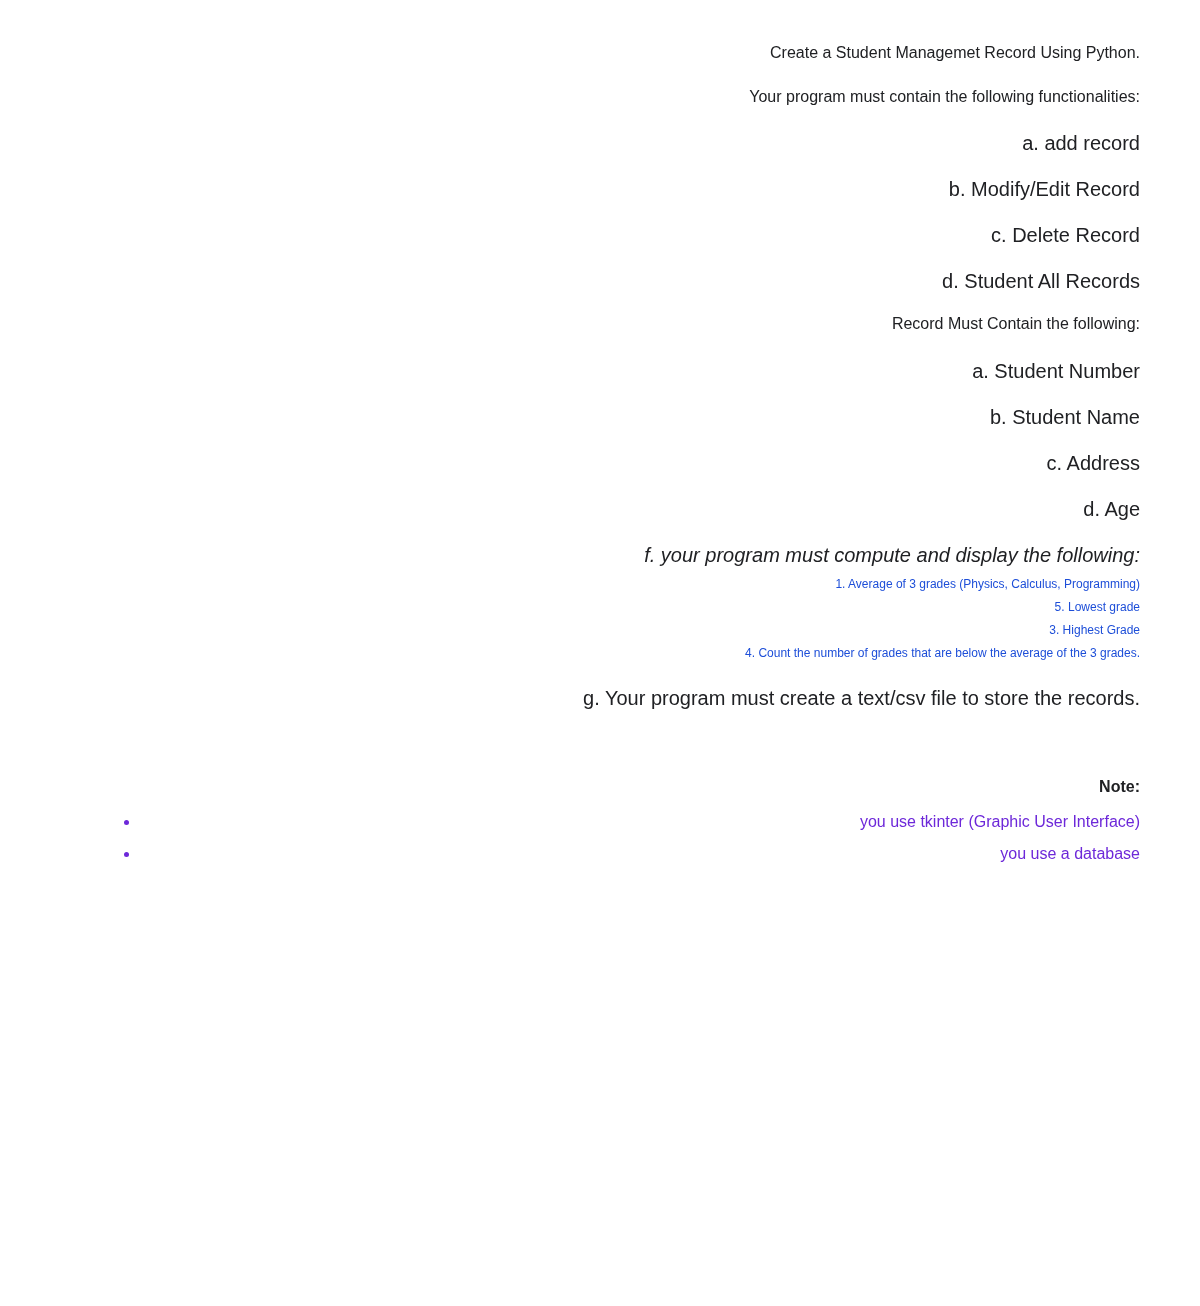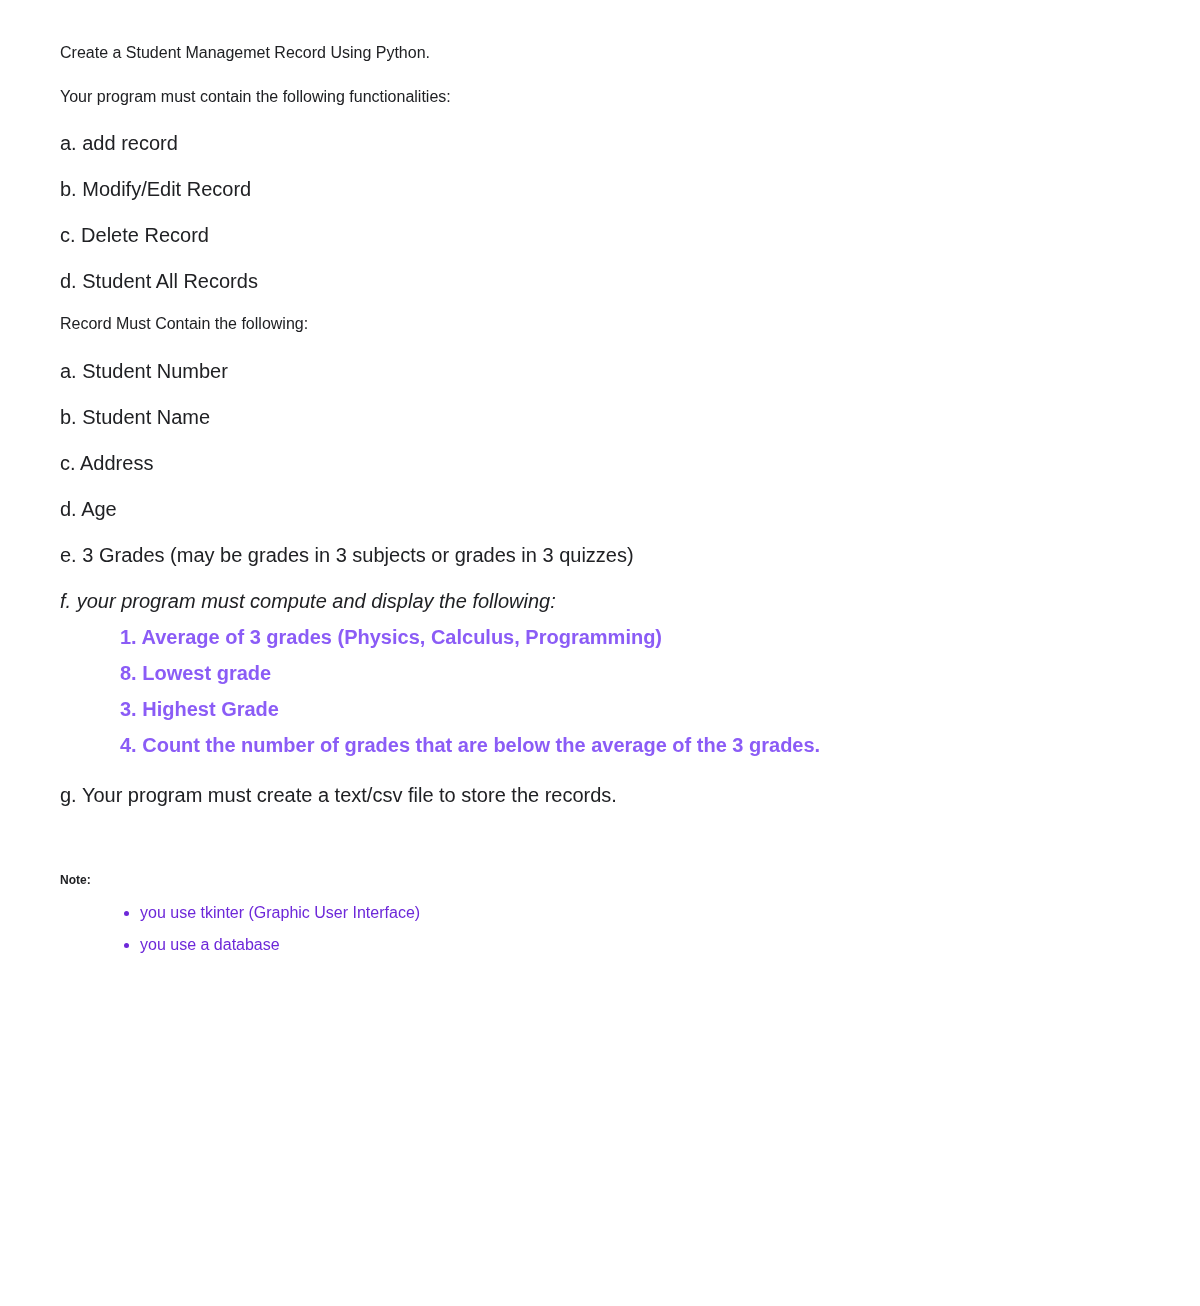--- a/index.html
+++ b/index.html
@@ -1,18 +1,19 @@
 <!DOCTYPE html>
 <html><head>
   <meta charset="utf-8">
   <style>
     * {
       margin: 0;
       padding: 0;
       box-sizing: border-box;
+      text-align: right;
     }
 
     body {
       background: #ffffff;
       font-family: Arial, sans-serif;
       font-size: 16px;
       color: #202124;
       line-height: 1.6;
       padding: 40px 60px;
       max-width: 1200px;
@@ -25,23 +26,23 @@
       color: #202124;
       margin-bottom: 14px;
     }
 
     .sub-list {
       padding-left: 60px;
       margin-top: 4px;
     }
 
     .sub-list-item {
-      font-size: 20px;
-      font-weight: 700;
-      color: #8b5cf6;
+      font-size: 12px;
+      font-weight: 400;
+      color: #1d4ed8;
       margin-bottom: 4px;
     }
 
     .bullet-list {
       padding-left: 80px;
       margin-top: 10px;
     }
 
     .bullet-list-item {
       font-size: 16px;
@@ -49,21 +50,21 @@
       color: #6d28d9;
       margin-bottom: 6px;
       list-style-type: disc;
     }
 
     .note-section {
       margin-top: 60px;
     }
 
     .note-label {
-      font-size: 12px;
+      font-size: 16px;
       font-weight: 700;
       color: #202124;
       margin-bottom: 10px;
     }
 
     p {
       margin-bottom: 18px;
       font-size: 16px;
     }
   </style>
@@ -81,27 +82,26 @@
   <p class="list-item">d. Student All Records</p>
 </div>
 
 <p>Record Must Contain the following:</p>
 
 <div>
   <p class="list-item">a. Student Number</p>
   <p class="list-item">b. Student Name</p>
   <p class="list-item">c. Address</p>
   <p class="list-item">d. Age</p>
-  <p class="list-item">e. 3 Grades (may be grades in 3 subjects or grades in 3 quizzes)</p>
   <p class="list-item" style="margin-bottom:4px;font-style:italic;">f. your program must compute and display the following:</p>
 </div>
 
 <div class="sub-list">
   <p class="sub-list-item">1. Average of 3 grades&nbsp;(Physics, Calculus, Programming)</p>
-  <p class="sub-list-item">8. Lowest grade</p>
+  <p class="sub-list-item">5. Lowest grade</p>
   <p class="sub-list-item">3. Highest Grade</p>
   <p class="sub-list-item">4. Count the number of grades that are below the average of the 3 grades.</p>
 </div>
 
 <p class="list-item" style="margin-top:18px;">g. Your program must create a text/csv file to store the records.</p>
 
 <div class="note-section">
   <p class="note-label">Note:</p>
   <ul class="bullet-list">
     <li class="bullet-list-item">you use tkinter (Graphic User Interface)</li>

